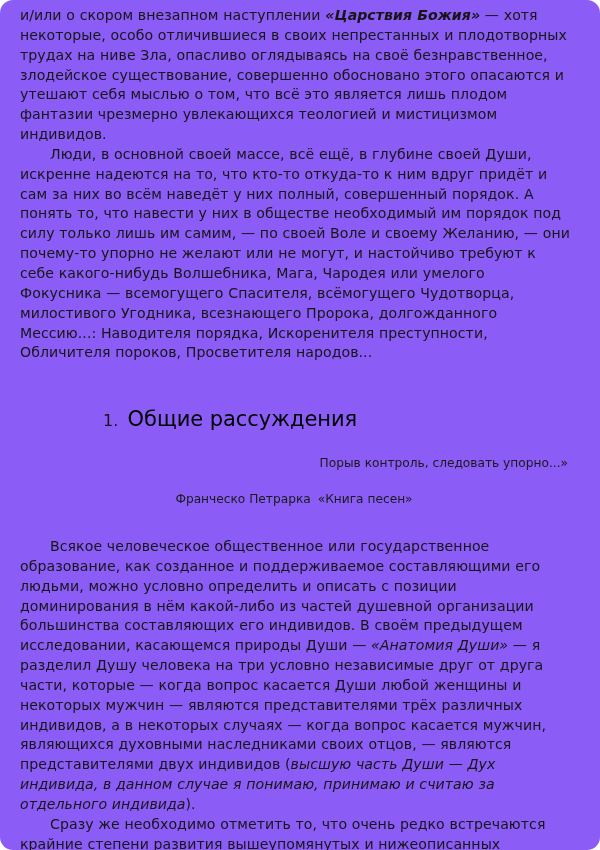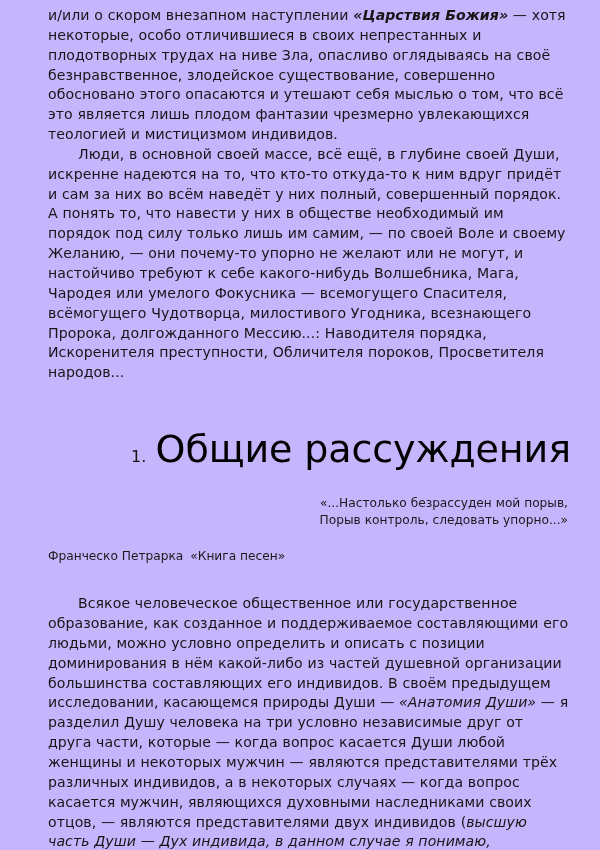--- a/index.html
+++ b/index.html
@@ -15,22 +15,23 @@
     font-family: "DejaVu Sans", "Liberation Sans", sans-serif;
     color: #1a1a1a;
     -webkit-font-smoothing: antialiased;
   }
 
   .page {
     position: relative;
     width: 600px;
     height: 850px;
     box-sizing: border-box;
-    padding: 6px 30px 0 48px;
-    background: #c4b5fd;
+    padding: 6px 30px 0 20px;
+    background: #8b5cf6;
+    border-radius: 13px;
   }
 
   
   .para {
     font-size: 14.1px;
     line-height: 19.85px;
     text-align: left;
     margin: 0;
     color: #161616;
     letter-spacing: 0.005em;
@@ -54,38 +55,38 @@
     display: inline-block;
     margin-left: 83px;
   }
   .chapter-num {
     font-size: 16px;
     font-weight: 400;
     color: #161616;
     letter-spacing: 0.01em;
   }
   .chapter-title {
-    font-size: 38px;
+    font-size: 21px;
     font-weight: 400;
     color: #000000;
     letter-spacing: -0.003em;
     margin-left: 9px;
   }
 
   
   .epigraph {
     text-align: right;
     font-size: 12.2px;
     line-height: 17.4px;
     color: #1a1a1a;
     margin: 0;
     padding-right: 2px;
   }
   .epigraph-source {
-    text-align: left;
+    text-align: center;
     font-size: 12.2px;
     line-height: 17.4px;
     color: #1a1a1a;
     margin: 0;
     padding-right: 2px;
   }
   .src-gap { display: inline-block; width: 7px; }
 
   
   .sp-after-intro  { height: 44px; }
@@ -106,21 +107,20 @@
 
   <div class="chapter">
     <span class="chapter-inner">
       <span class="chapter-num">1.</span><span class="chapter-title">Общие рассуждения</span>
     </span>
   </div>
 
   <div class="sp-after-head"></div>
 
   <div class="epigraph">
-    <div>«...Настолько безрассуден мой порыв,</div>
     <div>Порыв контроль, следовать упорно...»</div>
   </div>
 
   <div class="sp-after-epi"></div>
 
   <div class="epigraph-source"><span>Франческо Петрарка</span><span class="src-gap"></span><span>«Книга песен»</span></div>
 
   <div class="sp-after-src"></div>
 
   <p class="para indent"><span>Всякое человеческое общественное или государственное образование, как созданное и поддерживаемое составляющими его людьми, можно условно определить и описать с позиции доминирования в нём какой-либо из частей душевной организации большинства составляющих его индивидов. В своём предыдущем исследовании, касающемся природы Души — </span><em class="i">«Анатомия Души»</em><span> — я разделил Душу человека на три условно независимые друг от друга части, которые — когда вопрос касается Души любой женщины и некоторых мужчин — являются представителями трёх различных индивидов, а в некоторых случаях — когда вопрос касается мужчин, являющихся духовными наследниками своих отцов, — являются представителями двух индивидов (</span><em class="i">высшую часть Души — Дух индивида, в данном случае я понимаю, принимаю и считаю за отдельного индивида</em><span>).</span></p>

